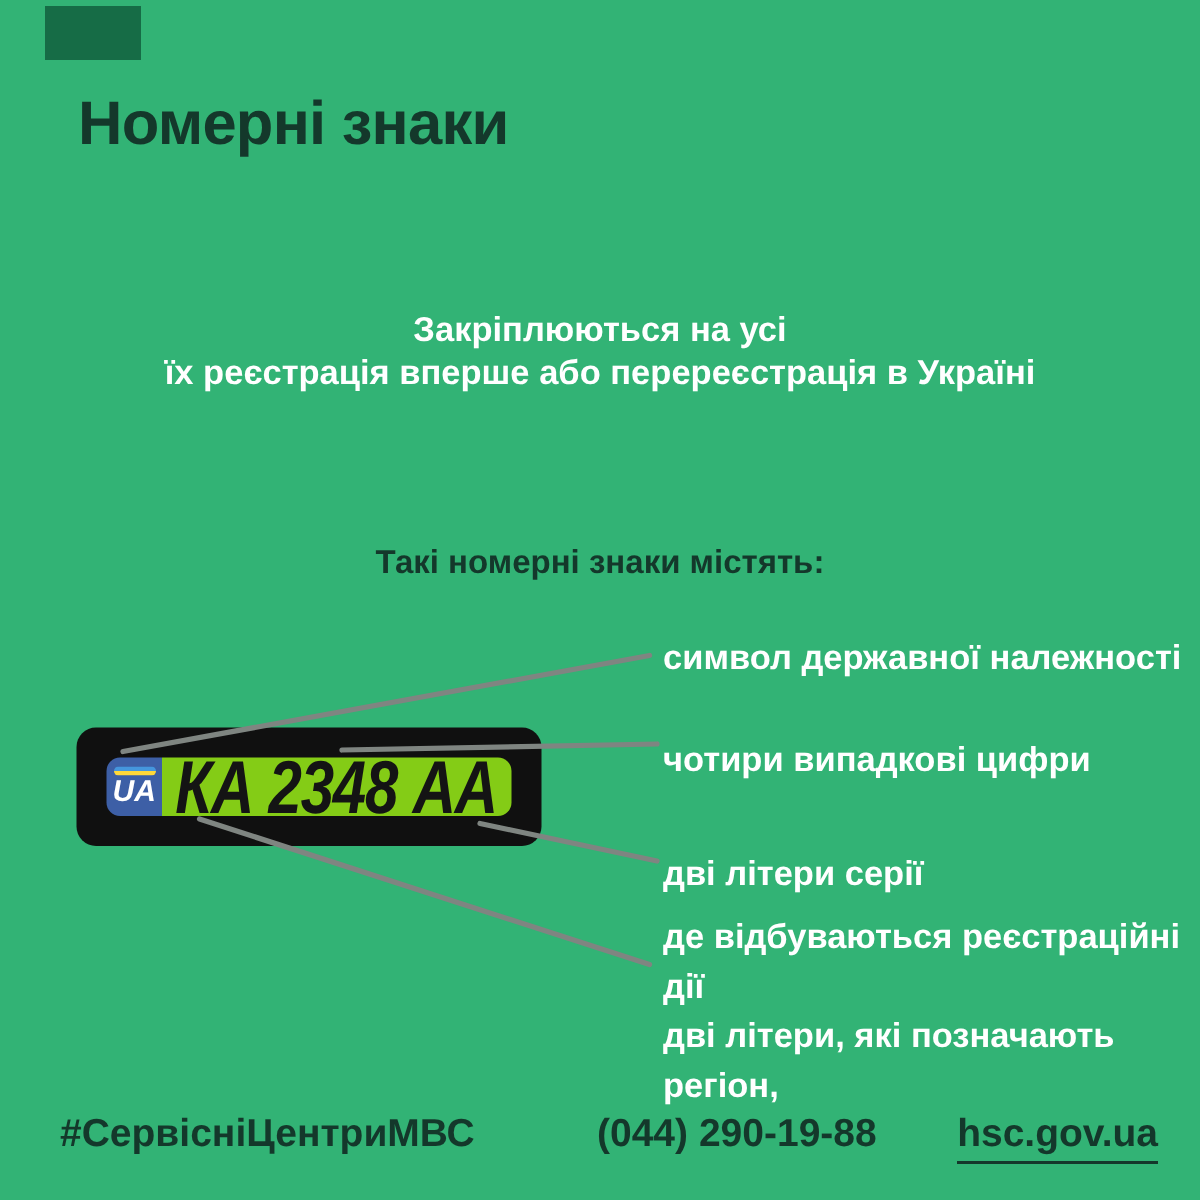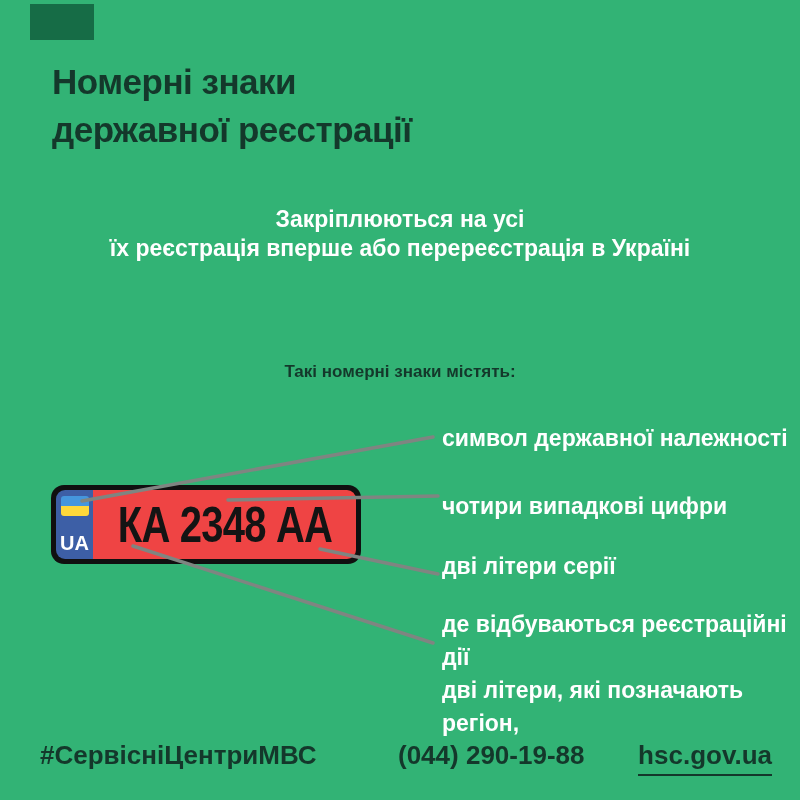--- a/index.html
+++ b/index.html
@@ -11,47 +11,49 @@
     font-family: "Liberation Sans", sans-serif;
   }
   .corner-block {
     position: absolute; left: 30px; top: 4px;
     width: 64px; height: 36px;
     background: var(--corner-block, #166c46);
   }
   .title {
     position: absolute; left: 52px; top: 58px;
     color: var(--ink, #14382b);
-    font-size: 35px; line-height: 48px; font-weight: bold;
+    font-size: 41px; line-height: 48px; font-weight: bold;
     letter-spacing: -0.5px;
+    text-align: right;
   }
   .title span { display: block; }
   .intro {
     position: absolute; left: 0; top: 205px; width: 800px;
     text-align: center;
     color: #ffffff;
     font-size: 23px; line-height: 29px; font-weight: bold;
   }
   .intro span { display: block; text-align: center; }
   .section-heading {
     position: absolute; left: 0; top: 362px; width: 800px;
     text-align: center;
     color: var(--ink, #14382b);
-    font-size: 17px; font-weight: bold;
+    font-size: 22px; font-weight: bold;
   }
   
   .plate {
     position: absolute; left: 51px; top: 485px;
     width: 310px; height: 79px;
     background: #101010;
     border-radius: 13px;
     box-sizing: border-box;
-    padding: 5px;
+    padding: 20px;
     display: flex;
     z-index: 2;
+    font-style: italic;
   }
   .plate-band {
     width: 37px; height: 100%;
     background: var(--plate-band, #3d5fa6);
     border-radius: 9px 0 0 9px;
     display: flex; flex-direction: column;
     align-items: center; justify-content: space-between;
     box-sizing: border-box; padding: 6px 0 4px 0;
   }
   .flag {
@@ -59,21 +61,21 @@
     border-radius: 3px; overflow: hidden;
     display: flex; flex-direction: column;
   }
   .flag .stripe-top { height: 50%; background: var(--flag-blue, #4596dd); }
   .flag .stripe-bottom { height: 50%; background: var(--flag-yellow, #ffd83a); }
   .country-code {
     color: #ffffff; font-size: 20px; font-weight: bold;
   }
   .plate-number-area {
     flex: 1; height: 100%;
-    background: #ef4444;
+    background: #84cc16;
     border-radius: 0 9px 9px 0;
     display: flex; align-items: center; justify-content: center;
     overflow: hidden;
   }
   .plate-number {
     color: #141414;
     font-size: 50px; font-weight: bold;
     white-space: nowrap;
     letter-spacing: -1px;
     transform: scaleX(0.8);
@@ -88,21 +90,21 @@
   
   .callout-label {
     position: absolute; left: 442px;
     color: #ffffff;
     font-size: 23px; line-height: 33px; font-weight: bold;
     z-index: 6;
   }
   .callout-label span { display: block; }
   .label-1 { top: 422px; text-align: center; }
   .label-2 { top: 490px; }
-  .label-3 { top: 550px; }
+  .label-3 { top: 566px; }
   .label-4 { top: 608px; }
   
   .footer-item {
     position: absolute; top: 740px;
     color: var(--ink, #14382b);
     font-size: 26px; font-weight: bold;
     z-index: 3;
   }
   .footer-hashtag { left: 40px; }
   .footer-phone { left: 358px; margin-left: 40px; }
@@ -113,21 +115,20 @@
     text-decoration: none;
   }
 </style>
 </head>
 <body>
 
 <div class="corner-block"></div>
 
 <div class="title">
   <span>Номерні знаки</span>
-  <span>державної реєстрації</span>
 </div>
 
 <div class="intro">
   <span>Закріплюються на усі</span>
   <span>їх реєстрація вперше або перереєстрація в Україні</span>
 </div>
 
 <div class="section-heading">Такі номерні знаки містять:</div>
 
 <div class="plate">

